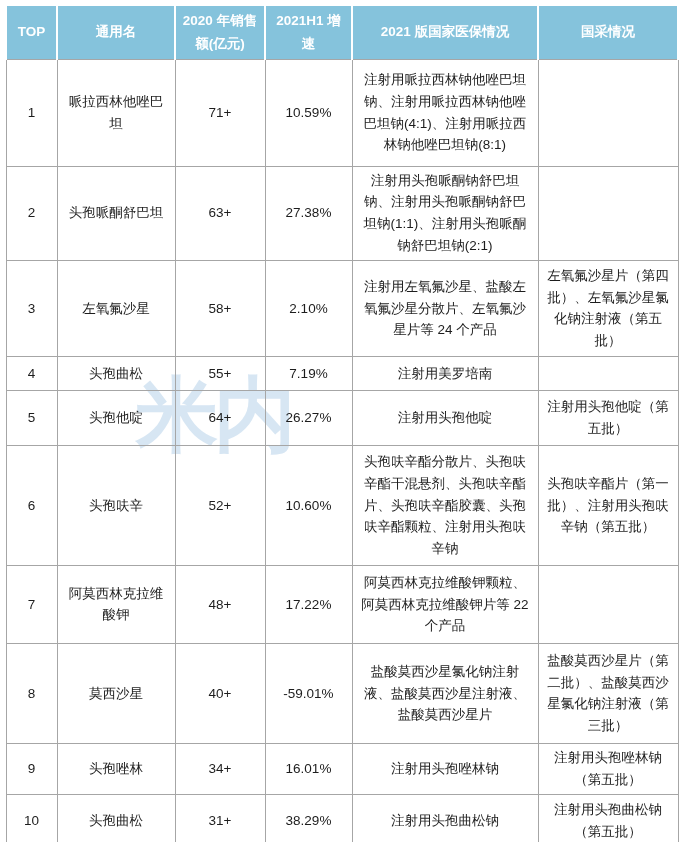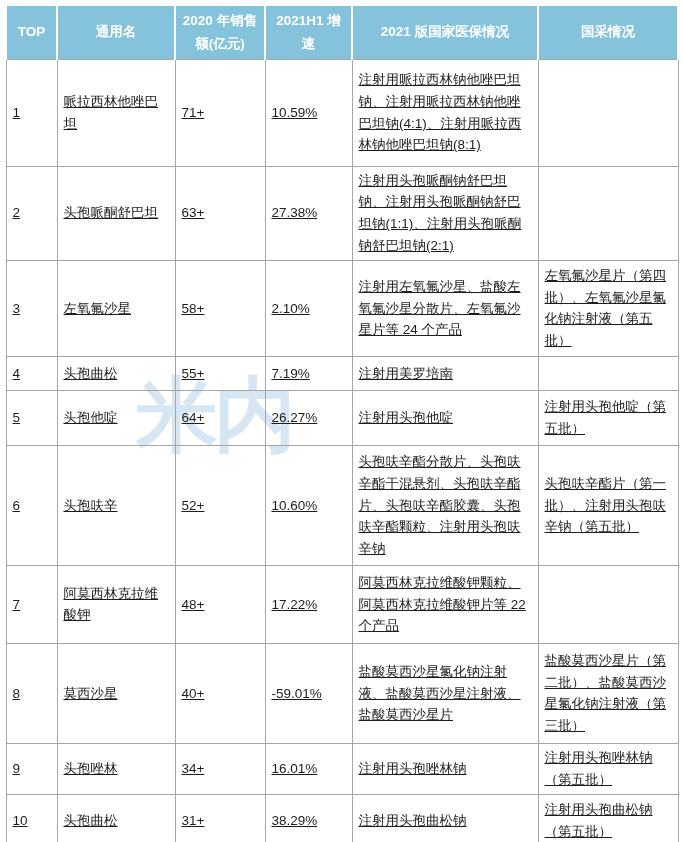--- a/index.html
+++ b/index.html
@@ -68,27 +68,26 @@
     border: 2px solid #ffffff;
     border-bottom: 1px solid #a6a6a6;
     height: 54px;
     line-height: 1.75;
     padding: 2px 4px;
   }
   td {
     border: 1px solid #a6a6a6;
     color: #1d1d1d;
     font-size: 13.5px;
-    text-align: left;
+    text-align: center;
     vertical-align: middle;
     line-height: 1.62;
     padding: 3px 6px;
     background: transparent;
     word-break: break-all;
-    text-decoration: underline;
   }
   tbody tr:nth-child(1)  { height: 107px; }
   tbody tr:nth-child(2)  { height: 90px;  }
   tbody tr:nth-child(3)  { height: 96px;  }
   tbody tr:nth-child(4)  { height: 34px;  }
   tbody tr:nth-child(5)  { height: 55px;  }
   tbody tr:nth-child(6)  { height: 120px; }
   tbody tr:nth-child(7)  { height: 78px;  }
   tbody tr:nth-child(8)  { height: 100px; }
   tbody tr:nth-child(9)  { height: 50px;  }

